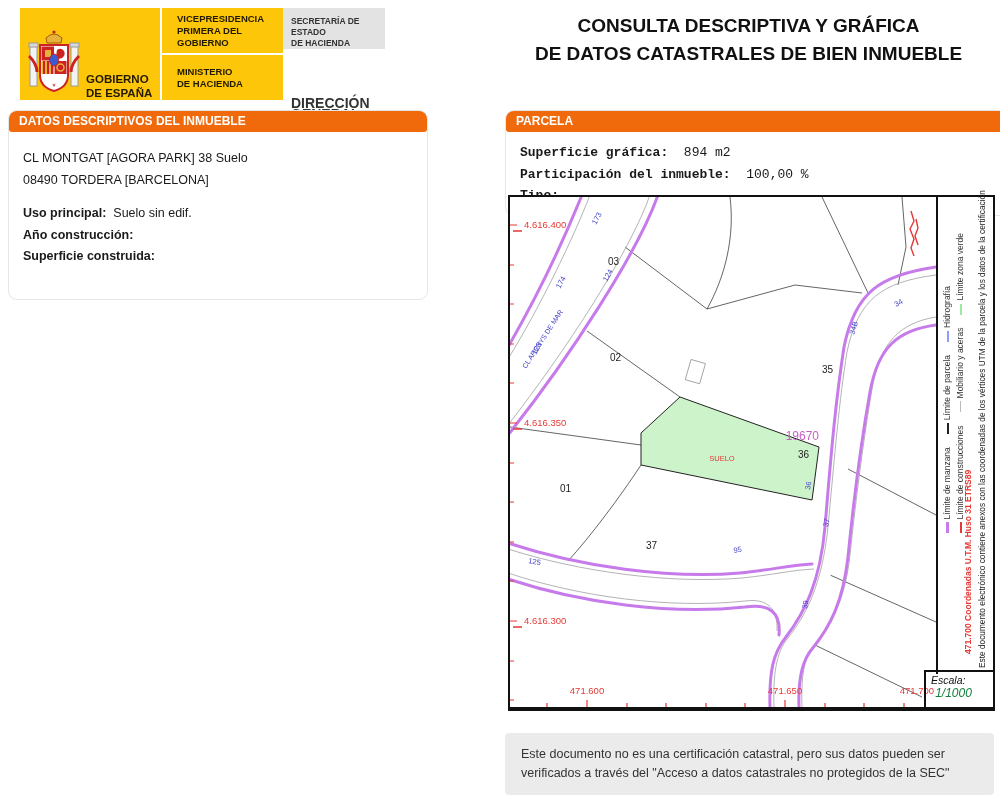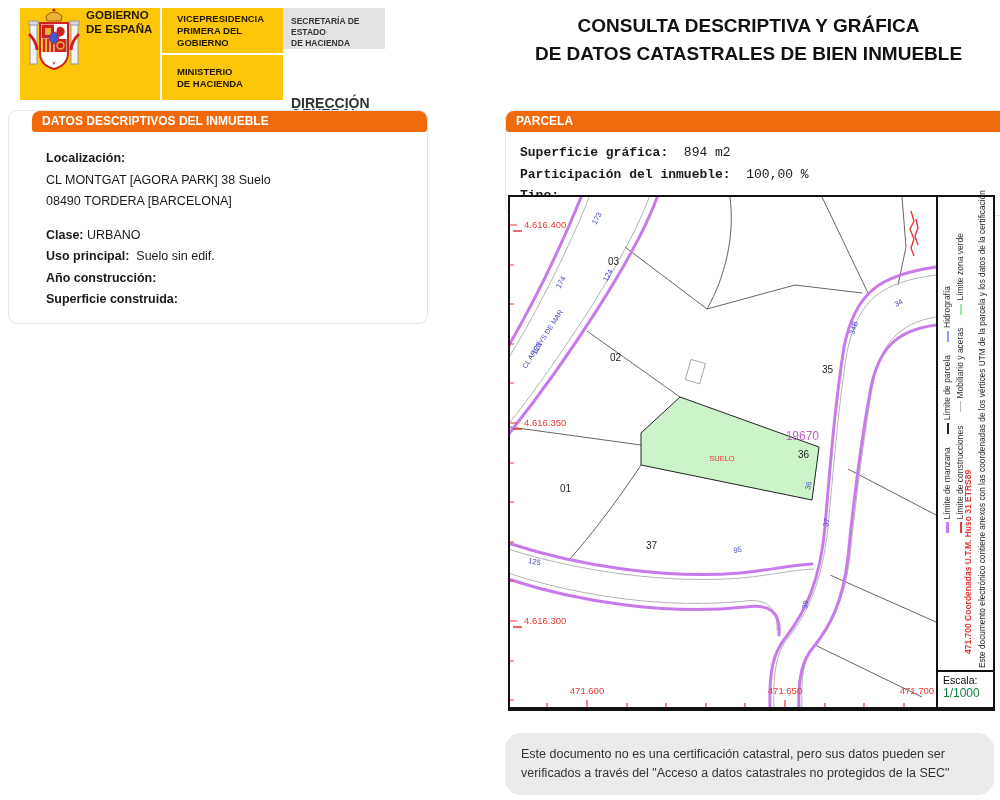--- a/index.html
+++ b/index.html
@@ -2,39 +2,39 @@
 <html><head>
 <meta charset="utf-8">
 <style>
   * { margin:0; padding:0; box-sizing:border-box; }
   html,body { width:1000px; height:800px; background:#fff; font-family:"Liberation Sans", sans-serif; color:#1a1a1a; }
   #page { position:relative; width:1000px; height:800px; overflow:hidden; }
 
   
   #logo-block { position:absolute; left:20px; top:8px; width:365px; height:92px; display:flex; }
   #logo-yellow { width:263px; height:92px; background:#fdc609; display:flex; }
-  .logo-cell-left { width:140px; display:flex; align-items:flex-start; padding-left:8px; }
+  .logo-cell-left { width:140px; display:flex; align-items:flex-end; padding-left:8px; }
   .gob-text { font-weight:bold; font-size:11.5px; line-height:14px; color:#221a00; margin-left:6px; }
   .logo-sep { width:2px; background:#fff; }
   .logo-cell-right { flex:1; display:flex; flex-direction:column; }
   .logo-cell-right .half { flex:1; display:flex; flex-direction:column; justify-content:center; padding-left:15px; font-weight:bold; font-size:9.5px; line-height:12px; color:#221a00; }
   .hr-white { height:2px; background:#fff; }
   #logo-white { flex:1; display:flex; flex-direction:column;gap:39px; }
   .grey-box { background:#e3e3e3; height:44px; padding:8px 0 0 8px; font-weight:bold; font-size:8.5px; line-height:11px; color:#333; }
   .white-box { flex:1; padding:10px 0 0 8px; font-weight:bold; font-size:14px; line-height:11px; color:#333; }
 
   #title-block { position:absolute; left:505px; top:12px; width:487px; text-align:center; }
   .title-line { font-weight:bold; font-size:19px; line-height:28px; color:#111; }
   .ref-line { margin-top:8px; font-size:13px; }
   .ref-line .lbl { font-weight:bold; margin-right:14px; }
 
   
   .section-bar { background:#f0690b; color:#fff; font-weight:bold; font-size:12px; height:21px; line-height:21px; padding-left:10px; border-radius:8px 8px 3px 3px; }
   .section-box { border:1px solid #e6e6e6; border-radius:9px; background:#fff; }
-  #left-section { position:absolute; left:8px; top:110px; width:420px; min-height:190px;padding-left:23px; }
+  #left-section { position:absolute; left:8px; top:110px; width:420px; min-height:190px; }
   #left-section .content { padding:16px 12px 12px 14px; font-size:12.5px; }
   #right-section { position:absolute; left:505px; top:110px; width:509px; }
   #right-section .content { padding:10px 12px 8px 14px; font-size:13px;font-family:Liberation Mono, monospace; }
   .fline { line-height:21.5px; }
   .fline .lbl { font-weight:bold; }
   .gap { height:12px; }
 
   
   #map-box { position:absolute; left:508px; top:195px; width:487px; height:516px; border:2px solid #111; border-bottom-width:4px; background:#fff; }
   #map-svg { position:absolute; left:0; top:0; }
@@ -45,26 +45,26 @@
   .lg-item { display:flex; align-items:center; gap:3px; }
   .dash { display:inline-block; width:11px; height:2px; }
   .d-manzana { background:#c77beb; height:3px; }
   .d-parcela { background:#222; }
   .d-hidro { background:#8f9bff; }
   .d-constr { background:#e53935; }
   .d-mobil { background:#bbb; height:1px; }
   .d-verde { background:#9fe89f; }
   .lg-red { position:absolute; left:16px; top:25px; white-space:nowrap; font-weight:bold; font-size:8.5px; color:#e53935; }
   .lg-note { position:absolute; left:2px; top:39px; white-space:nowrap; font-size:8.3px; color:#222; }
-  #scale-box { position:absolute; right:0; bottom:0; width:57px; height:37px; border-left:2px solid #111; border-top:2px solid #111; padding:2px 17px 0 5px; }
+  #scale-box { position:absolute; right:0; bottom:0; width:69px; height:37px; border-left:2px solid #111; border-top:2px solid #111; padding:2px 17px 0 5px;font-style:italic; }
   #scale-box .s-lbl { font-size:10.5px; color:#111; }
   #scale-box .s-val { font-size:12px; color:#15803d;text-align:center; }
 
   
-  #disclaimer { position:absolute; left:505px; top:733px; width:489px; background:#ebebeb; border-radius:16px; padding:12px 16px; font-size:12.5px; line-height:19px; color:#333; }
+  #disclaimer { position:absolute; left:505px; top:733px; width:489px; background:#ebebeb; border-radius:4px; padding:12px 16px; font-size:12.5px; line-height:19px; color:#333; }
 </style>
 </head>
 <body>
 
 <div id="page">
 
   <div id="logo-block">
     <div id="logo-yellow">
       <div class="logo-cell-left">
         <span>
@@ -122,25 +122,23 @@
   </div>
 
   <div id="title-block">
     <div class="title-line">CONSULTA DESCRIPTIVA Y GRÁFICA</div>
     <div class="title-line">DE DATOS CATASTRALES DE BIEN INMUEBLE</div>
   </div>
 
   <div id="left-section" class="section-box">
     <div class="section-bar">DATOS DESCRIPTIVOS DEL INMUEBLE</div>
     <div class="content">
-      <div class="fline"><span class="lbl">Localización:</span></div>
       <div class="fline">CL MONTGAT [AGORA PARK] 38 Suelo</div>
       <div class="fline">08490 TORDERA [BARCELONA]</div>
       <div class="gap"></div>
-      <div class="fline"><span class="lbl">Clase:</span> <span>URBANO</span></div>
       <div class="fline"><span class="lbl">Uso principal:</span>&nbsp; <span>Suelo sin edif.</span></div>
       <div class="fline"><span class="lbl">Año construcción:</span> <span></span></div>
       <div class="fline"><span class="lbl">Superficie construida:</span> <span></span></div>
     </div>
   </div>
 
   <div id="right-section" class="section-box">
     <div class="section-bar">PARCELA</div>
     <div class="content">
       <div class="fline"><span class="lbl">Superficie gráfica:</span>&nbsp; <span>894 m2</span></div>

